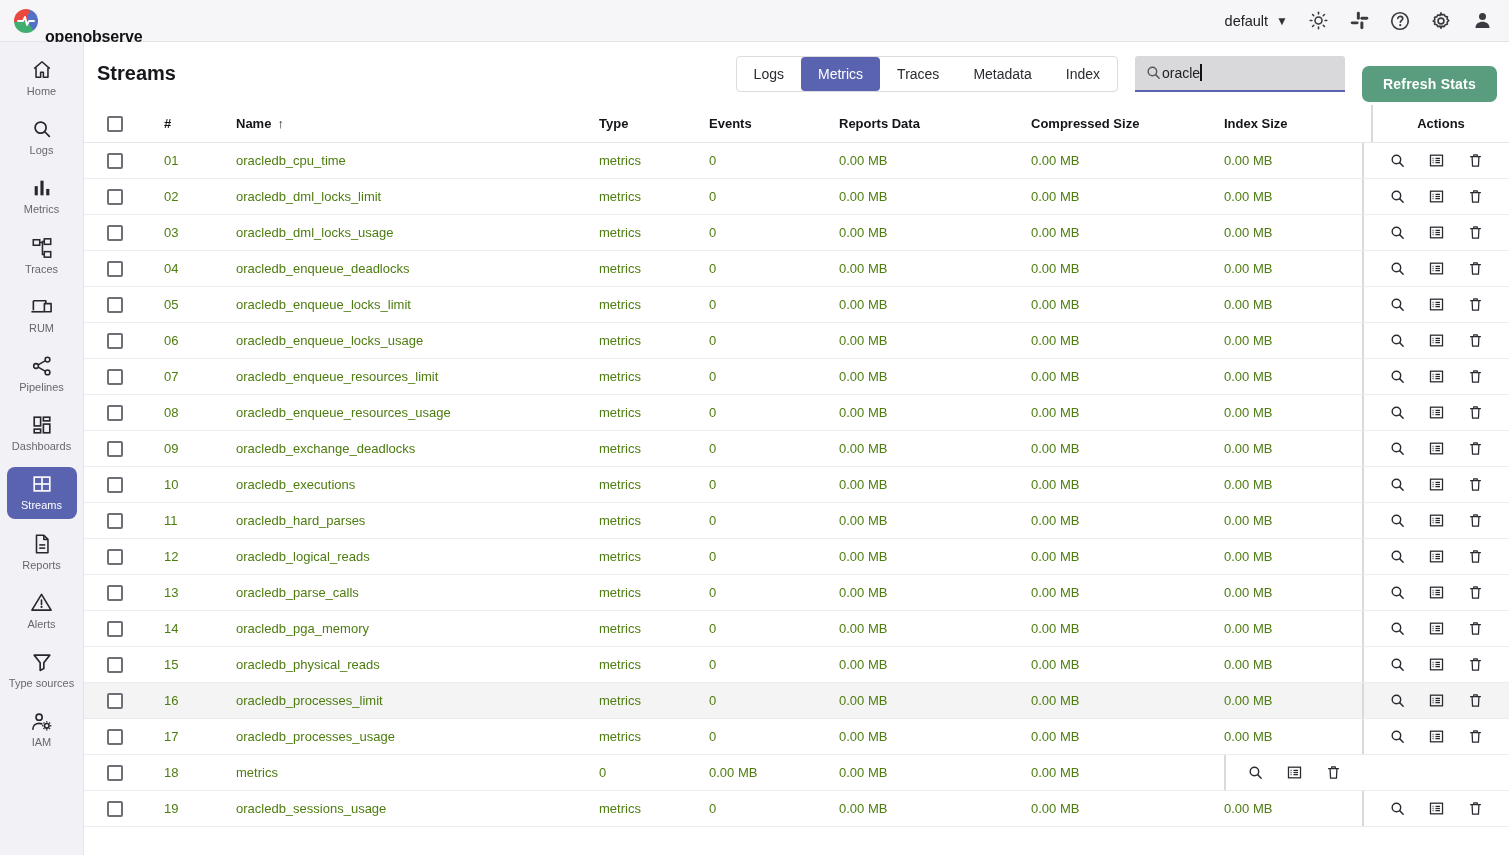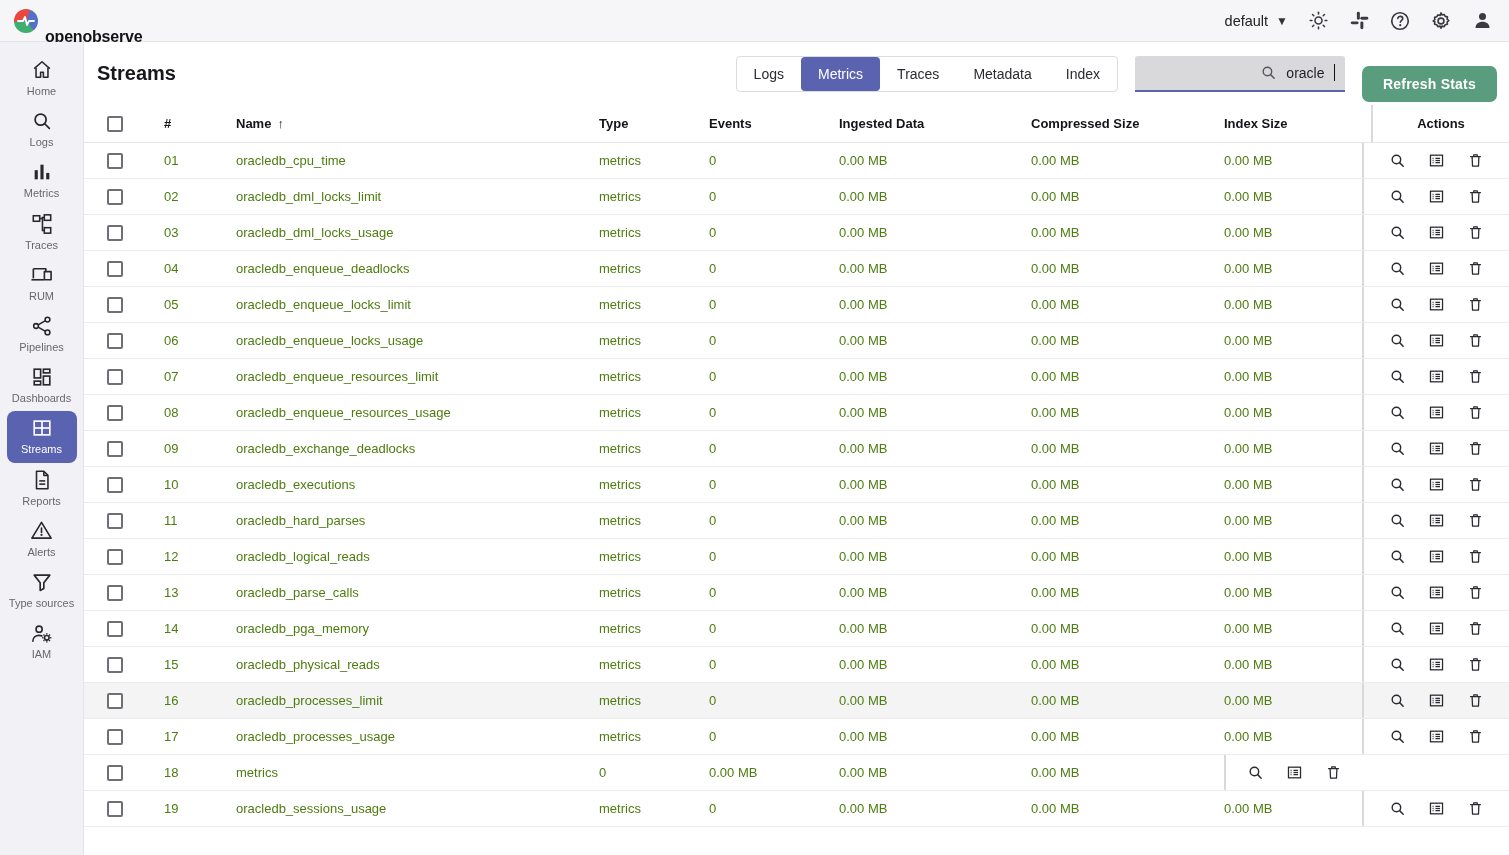--- a/index.html
+++ b/index.html
@@ -18,41 +18,41 @@
   .topbar-right { margin-left:auto; display:flex; gap:19px; color:#3a3a40; }
   .org-selector { display:flex; align-items:center; gap:8px; font-size:14.5px; color:#222; cursor:pointer; }
   .org-selector .caret { font-size:12px; color:#333; }
   .tb-icon { width:22px; height:22px; display:flex; align-items:center; justify-content:center; cursor:pointer; color:#3a3a40; }
 
   
   .body-wrap { flex:1; display:flex; min-height:0; }
 
   
   .sidebar { width:84px; flex:0 0 84px; background:#f2f2f6; border-right:1px solid #e4e4e8;
-             display:flex; flex-direction:column; align-items:center; padding-top:11px; gap:0; overflow:hidden; }
+             display:flex; flex-direction:column; align-items:center; padding-top:11px; gap:8px; overflow:hidden; }
   .nav-item { width:70px; display:flex; flex-direction:column; align-items:center; gap:3px;
               padding:5px 0 6px; border-radius:8px; cursor:pointer; }
   .nav-icon { height:24px; display:flex; align-items:center; justify-content:center; color:#27272e; }
   .nav-label { font-size:11px; color:#67676f; text-align:center; line-height:1.2; }
   .nav-item.active { background:#5a63af; }
   .nav-item.active .nav-icon { color:#ffffff; }
   .nav-item.active .nav-label { color:#ffffff; }
 
   
   .main { flex:1; display:flex; flex-direction:column; min-width:0; background:#fff; }
   .page-header { height:63px; flex:0 0 63px; display:flex; align-items:center; padding:0 12px 0 13px; gap:17px; }
   .page-title { font-size:20px; color:#17171c; margin-right:auto; }
 
   .tabs { display:flex; align-items:stretch; height:36px; background:#fff; border:1px solid #dcdce0;
           border-radius:4px; overflow:hidden; }
   .tab { display:flex; align-items:center; padding:0 17px; font-size:14px; color:#2b2b31; cursor:pointer; }
   .tab.active { background:#5a63af; color:#fff; border-radius:4px; }
 
   .search-box { width:210px; height:36px; background:#d9d9dc; border-bottom:2px solid #5a63af;
-                border-radius:3px 3px 0 0; display:flex; align-items:center; padding:16px 10px; gap:9px; cursor:text;justify-content:flex-end; }
+                border-radius:3px 3px 0 0; display:flex; align-items:center; padding:16px 10px; cursor:text; }
   .search-box .s-icon { color:#55555c; display:flex; }
   .search-text { font-size:14px; color:#1e1e24; }
   .caret-bar { width:1.5px; height:17px; background:#111; }
 
   .refresh-btn { width:135px; height:36px; background:#5a9d7e; color:#fff; border:none; border-radius:7px;
                  font-family:"Liberation Sans", sans-serif; font-size:14px; font-weight:700; letter-spacing:0.2px; cursor:pointer;margin-top:20px; }
 
   
   .table-wrap { flex:1; overflow:hidden; }
   .trow { display:grid; grid-template-columns:58px 94px 363px 110px 130px 192px 193px 138px minmax(146px,1fr);
@@ -290,21 +290,21 @@
         <div class="trow thead">
           <div class="cell col-check">
             <span class="checkbox"></span>
           </div>
           <div class="cell col-num">#</div>
           <div class="cell col-name">
             <span>Name</span><span class="sort-arrow">↑</span>
           </div>
           <div class="cell">Type</div>
           <div class="cell">Events</div>
-          <div class="cell">Ingested Data</div>
+          <div class="cell">Reports Data</div>
           <div class="cell">Compressed Size</div>
           <div class="cell">Index Size</div>
           <div class="cell col-actions">Actions</div>
         </div>
         <div>
             <div class="trow">
     <div class="cell col-check">
       <span class="checkbox"></span>
     </div>
     <div class="cell col-num">01</div>

